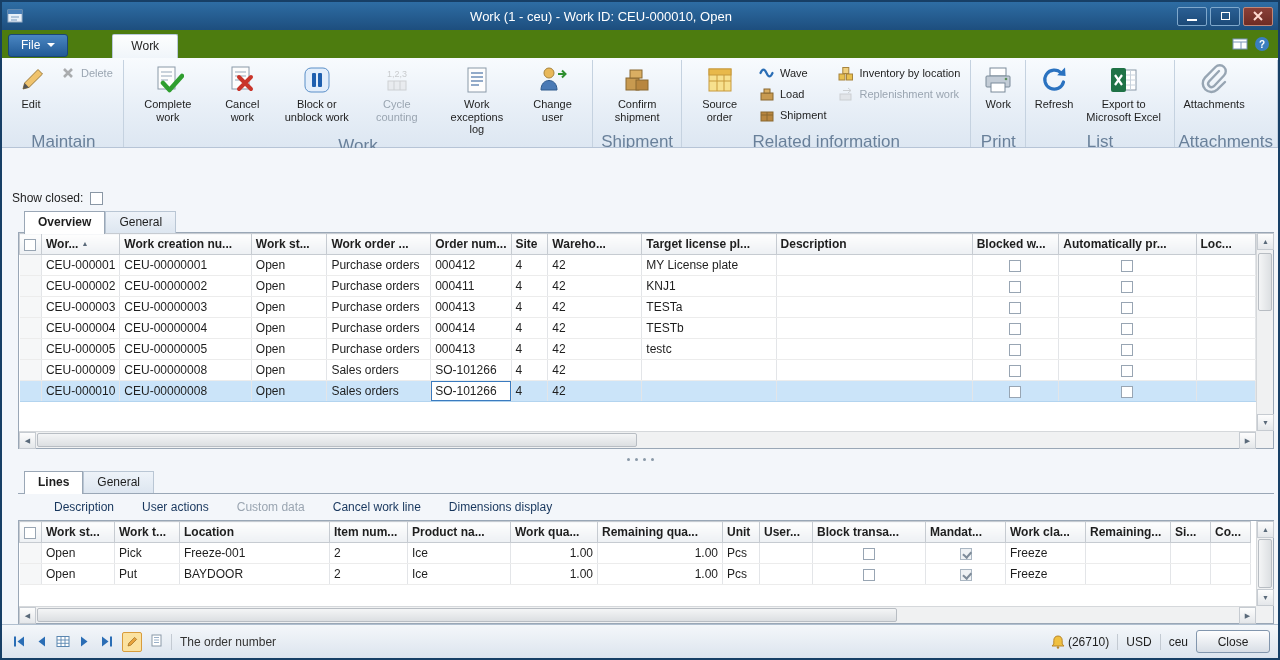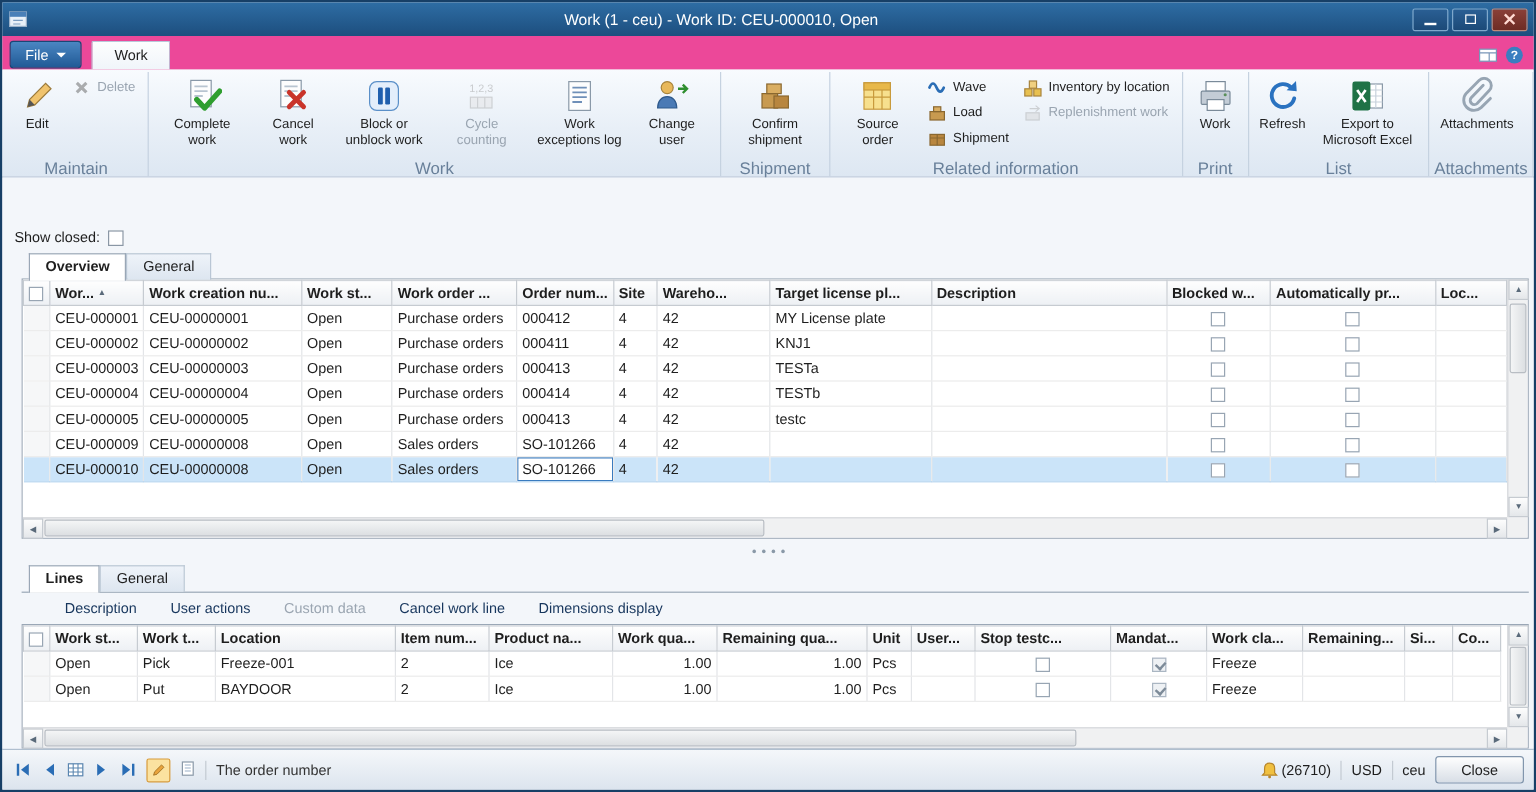--- a/index.html
+++ b/index.html
@@ -13,33 +13,33 @@
   .titlebar .appicon { width: 18px; height: 18px; display: flex; align-items: center; }
   .title-text { flex: 1; text-align: center; font-size: 13px; }
   .win-btns { display: flex; gap: 3px; }
   .win-btn { width: 30px; height: 19px; border: 1px solid #7fa8cc; border-radius: 2px;
     background: linear-gradient(#2a5f94, #1c4a78); display: flex; align-items: center; justify-content: center; }
   .win-btn.close { background: linear-gradient(#8a4038, #6e2c24); border-color: #c08878; }
   .glyph-min { width: 10px; height: 2px; background: #fff; margin-top: 7px; }
   .glyph-max { width: 9px; height: 8px; border: 1.5px solid #fff; }
 
   
-  .ribbon-tabs { height: 28px; flex: 0 0 auto; background: #ec4899; display: flex; align-items: flex-end; padding: 3px 8px 0 6px; }
+  .ribbon-tabs { height: 28px; flex: 0 0 auto; background: #4d7c0f; display: flex; align-items: center; padding: 3px 8px 0 6px; gap: 36px; }
   .file-btn { height: 23px; background: linear-gradient(#4a86c2, #215a96); border: 1px solid #1a4676;
     border-radius: 3px; color: #fff; display: flex; align-items: center; gap: 7px; padding: 0 12px; margin-bottom: 1px; }
   .caret-down { width: 0; height: 0; border-left: 4px solid transparent; border-right: 4px solid transparent; border-top: 4px solid #fff; }
   .ribbon-tab { padding: 4px 18px 5px; margin-left: 8px; background: linear-gradient(#fdfefe, #f0f5fa);
     border: 1px solid #b9c8da; border-bottom: none; border-radius: 2px 2px 0 0; }
   .tabrow-right { margin-left: auto; display: flex; gap: 6px; align-items: center; margin-bottom: 4px; }
 
   .ribbon-body { height: 90px; flex: 0 0 auto; background: linear-gradient(#f8fbfe, #e8eff7 55%, #dde7f2);
     border-bottom: 1px solid #b6c4d6; display: flex; align-items: stretch; padding: 2px 0 0 2px; }
   .rgroup { display: flex; flex-direction: column; border-right: 1px solid #c5d2e0; padding: 1px 4px 0; }
   .rbody { flex: 1; display: flex; align-items: flex-start; }
-  .glabel { height: 15px; text-align: center; color: #69809a; font-size: 14px; }
+  .glabel { height: 15px; text-align: center; color: #69809a; font-size: 17px; }
   .rbtn { display: flex; border-radius: 3px; cursor: default; }
   .rbtn.big { flex-direction: column; align-items: center; padding: 3px 5px 0; min-width: 46px; }
   .rbtn.big .lbl { margin-top: 2px; font-size: 11px; line-height: 1.15; text-align: center; max-width: 72px; }
   .ic32 { width: 32px; height: 32px; display: block; }
   .ic16 { width: 16px; height: 16px; display: block; }
   .smallcol { display: flex; flex-direction: column; gap: 3px; padding: 3px 2px 0; }
   .rbtn.sm { flex-direction: row; align-items: center; gap: 5px; padding: 1px 4px; font-size: 11px; white-space: nowrap; }
   .disabled { color: #9aa5b1; }
   .disabled svg { opacity: .45; filter: grayscale(1); }
 
@@ -598,21 +598,21 @@
                   <th class="gsel"><span class="cb"></span></th>
                   <th>Work st...</th>
                   <th>Work t...</th>
                   <th>Location</th>
                   <th>Item num...</th>
                   <th>Product na...</th>
                   <th>Work qua...</th>
                   <th>Remaining qua...</th>
                   <th>Unit</th>
                   <th>User...</th>
-                  <th>Stop testc...</th>
+                  <th>Block transa...</th>
                   <th>Mandat...</th>
                   <th>Work cla...</th>
                   <th>Remaining...</th>
                   <th>Si...</th>
                   <th>Co...</th>
                 </tr>
                 <tr class="grow">
                   <td class="gsel"></td>
                   <td>Open</td>
                   <td>Pick</td>

